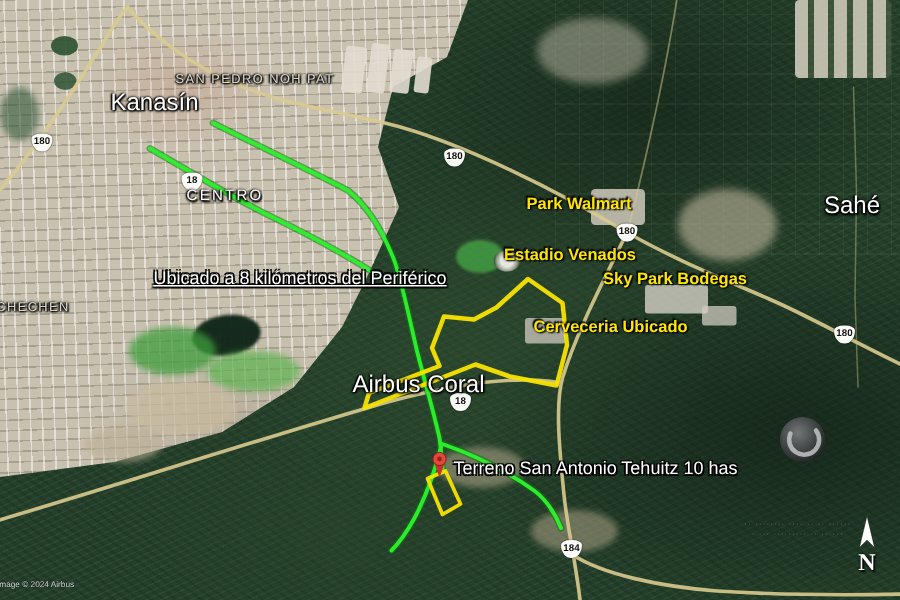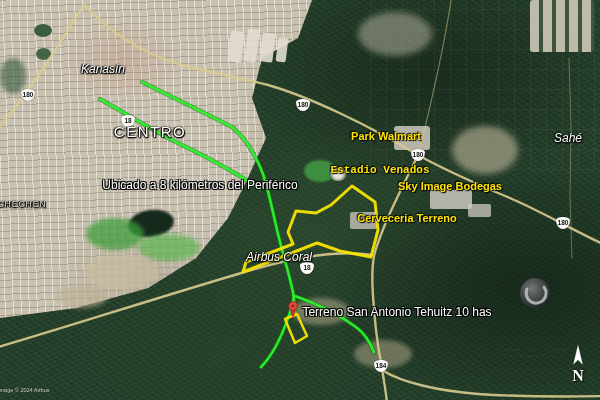--- a/index.html
+++ b/index.html
@@ -59,23 +59,23 @@
   .p-sky1{left:430px;top:190px;width:42px;height:19px;background:#d6d2c8;opacity:.8;border-radius:2px;}
   .p-sky2{left:468px;top:204px;width:23px;height:13px;background:#d0ccc0;opacity:.75;border-radius:2px;}
   .p-hein{left:350px;top:212px;width:27px;height:17px;background:#c6c2b8;opacity:.8;border-radius:2px;}
 
   
   svg.overlay{position:absolute;inset:0;}
 
   
   .lbl{position:absolute;transform:translate(-50%,-50%);white-space:nowrap;color:#fff;
        text-shadow:0 0 2px #000,1px 1px 1px #000,-1px 0 1px #000,0 1px 2px #000;}
-  .lbl-place{font-size:12px;font-style:italic;}
+  .lbl-place{font-size:16px;}
   .lbl-big{font-size:8.5px;letter-spacing:1px;color:rgba(240,240,230,.88);}
-  .lbl-centro{font-size:15px;letter-spacing:1.5px;}
+  .lbl-centro{font-size:10px;letter-spacing:1.5px;}
   .lbl-poi{font-size:11px;font-weight:700;color:#ffe600;
        text-shadow:0 0 2px #000,1px 1px 1px #000,-1px -1px 1px #000;}
   .lbl-note{font-size:12px;color:#fff;
        text-shadow:0 0 2px #000,1px 1px 0 #000,-1px 1px 0 #000,1px -1px 0 #000,-1px -1px 0 #000;}
 
   
   .shield{position:absolute;width:14px;height:12px;transform:translate(-50%,-50%);
       background:#fbfbf8;border-radius:46% 46% 50% 50% / 28% 28% 75% 75%;
       box-shadow:0 0 1px rgba(0,0,0,.9);display:flex;align-items:center;justify-content:center;
       font-size:6.5px;font-weight:700;color:#101010;line-height:1;}
@@ -179,32 +179,33 @@
   <div class="shield" style="left:128px;top:121px;">
       <span>18</span>
     </div>
   <div class="shield" style="left:307px;top:268px;">
       <span>18</span>
     </div>
   <div class="shield" style="left:381px;top:366px;">
       <span>184</span>
     </div>
 
+  <div class="lbl lbl-big" style="left:170px;top:52px;">SAN PEDRO NOH PAT</div>
   <div class="lbl lbl-place" style="left:103px;top:69px;">Kanasín</div>
   <div class="lbl lbl-centro" style="left:150px;top:131px;">CENTRO</div>
   <div class="lbl lbl-big" style="left:22px;top:204px;">CHECHEN</div>
   <div class="lbl lbl-place" style="left:568px;top:138px;">Sahé</div>
   <div class="lbl lbl-place" style="left:279px;top:257px;">Airbus Coral</div>
 
   <div class="lbl lbl-poi" style="left:386px;top:136px;">Park Walmart</div>
-  <div class="lbl lbl-poi" style="left:380px;top:170px;font-family:Liberation Mono, monospace;">Estadio Venados</div>
-  <div class="lbl lbl-poi" style="left:450px;top:186px;">Sky Image Bodegas</div>
-  <div class="lbl lbl-poi" style="left:407px;top:218px;">Cerveceria Terreno</div>
-
-  <div class="lbl lbl-note" style="left:200px;top:185px;">Ubicado a 8 kilómetros del Periférico</div>
+  <div class="lbl lbl-poi" style="left:380px;top:170px;">Estadio Venados</div>
+  <div class="lbl lbl-poi" style="left:450px;top:186px;">Sky Park Bodegas</div>
+  <div class="lbl lbl-poi" style="left:407px;top:218px;">Cerveceria Ubicado</div>
+
+  <div class="lbl lbl-note" style="left:200px;top:185px;text-decoration:underline;">Ubicado a 8 kilómetros del Periférico</div>
   <div class="lbl lbl-note" style="left:383px;top:312px;padding-left:28px;">Terreno San Antonio Tehuitz 10 has</div>
 
   <div class="credit">Image © 2024 Airbus</div>
 
   <svg style="position:absolute;left:517px;top:275px;" width="36" height="36" opacity="0.8">
     <defs>
       <radialGradient id="sph" cx="40%" cy="35%" r="70%">
         <stop offset="0%" stop-color="#8a8a8e"></stop>
         <stop offset="60%" stop-color="#4a4a4e"></stop>
         <stop offset="100%" stop-color="#222226"></stop>

